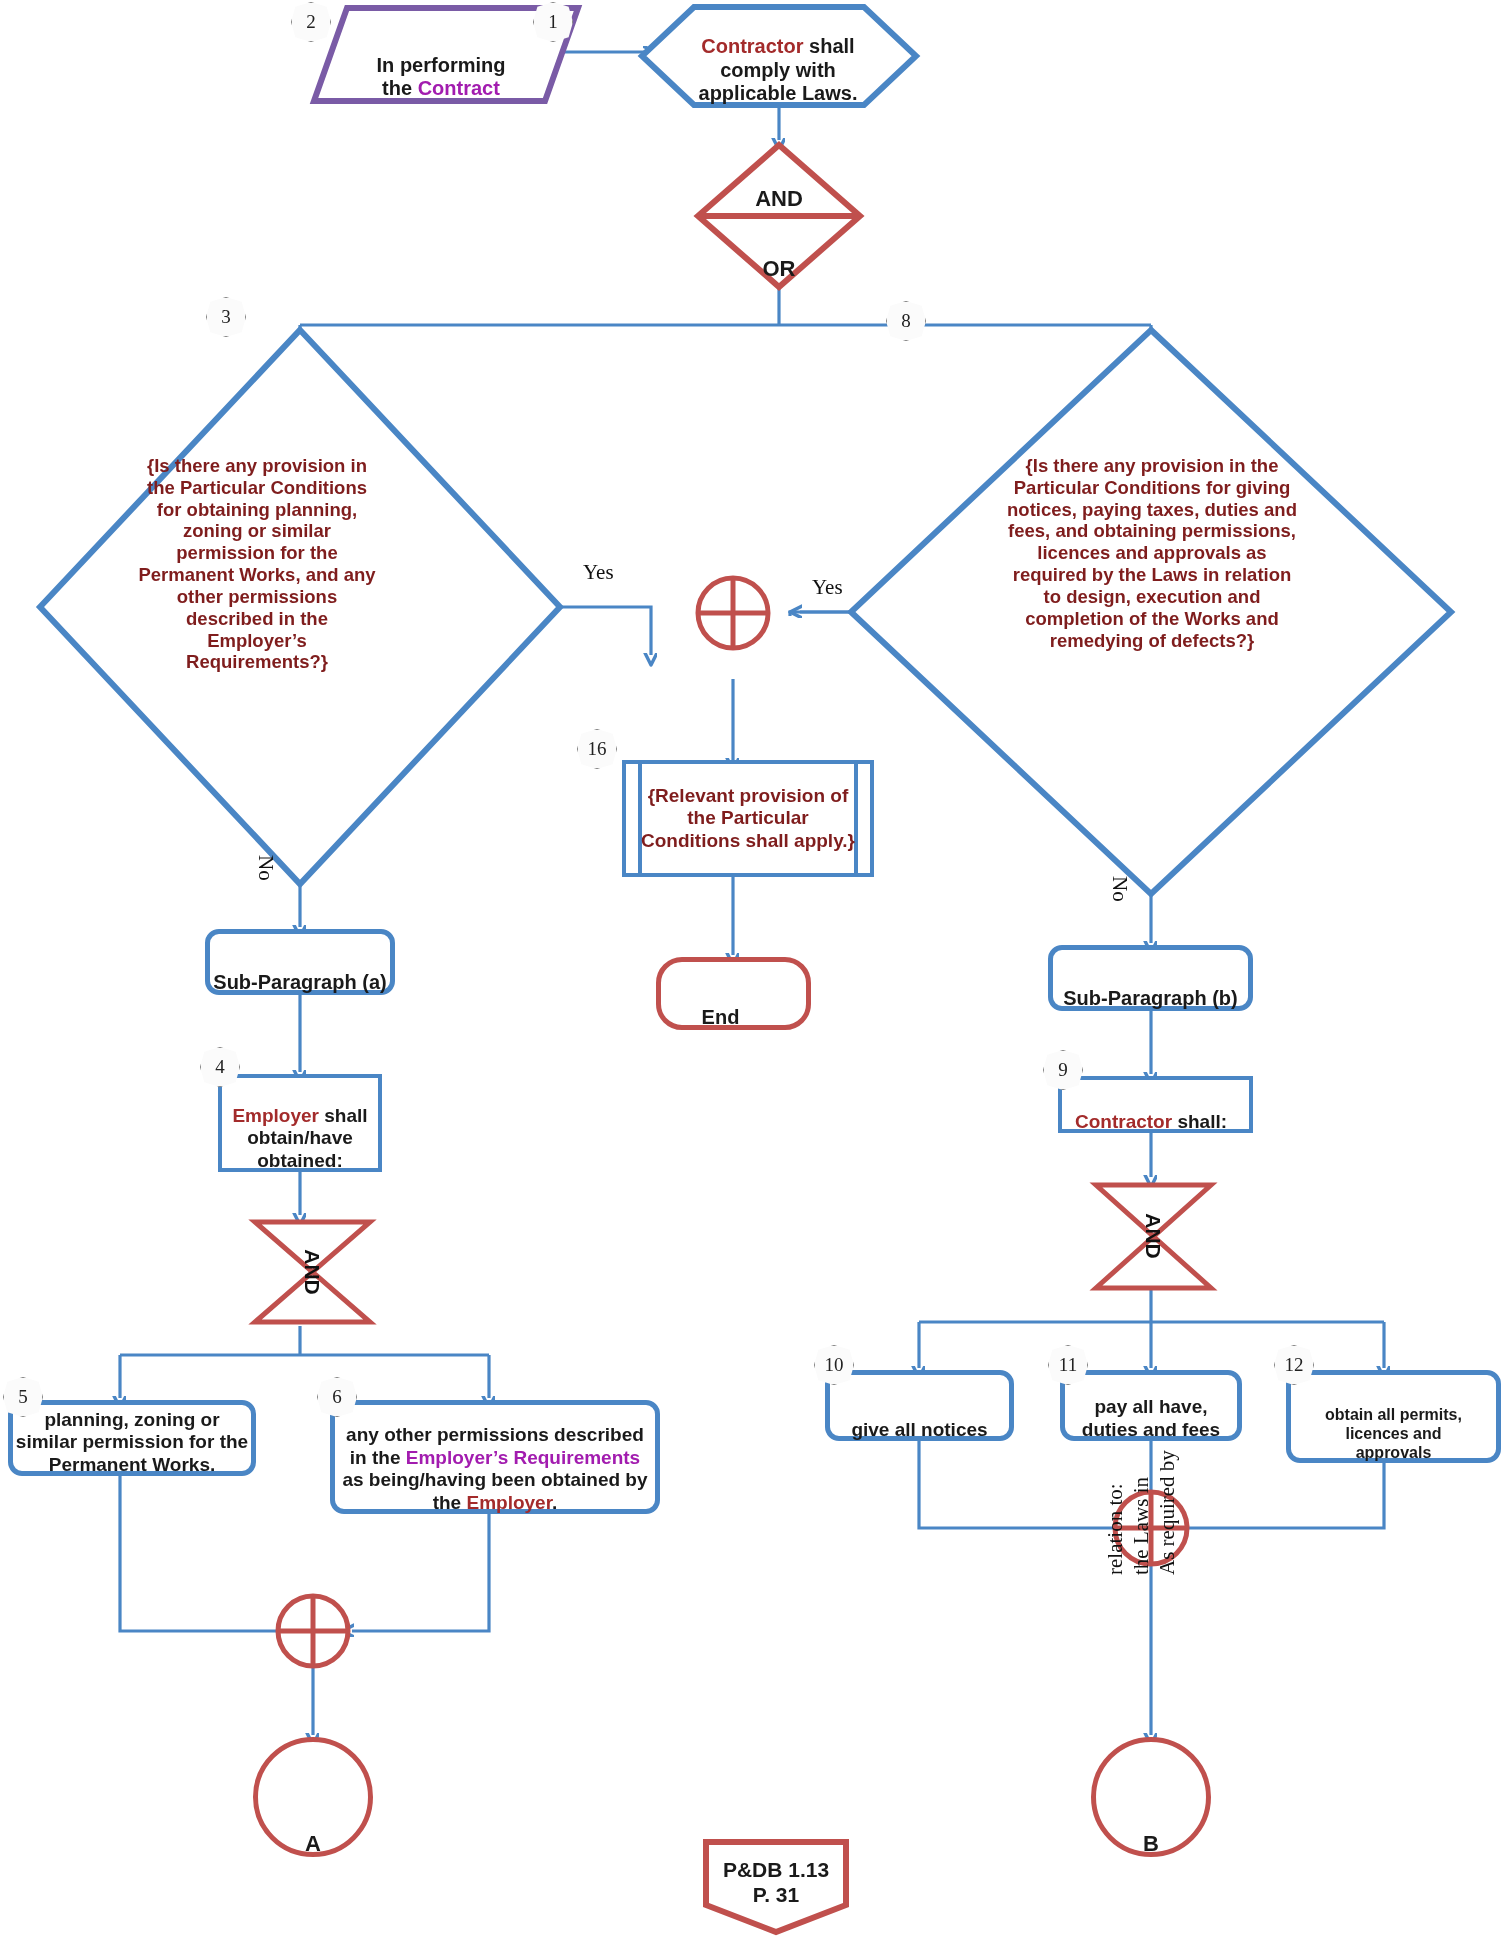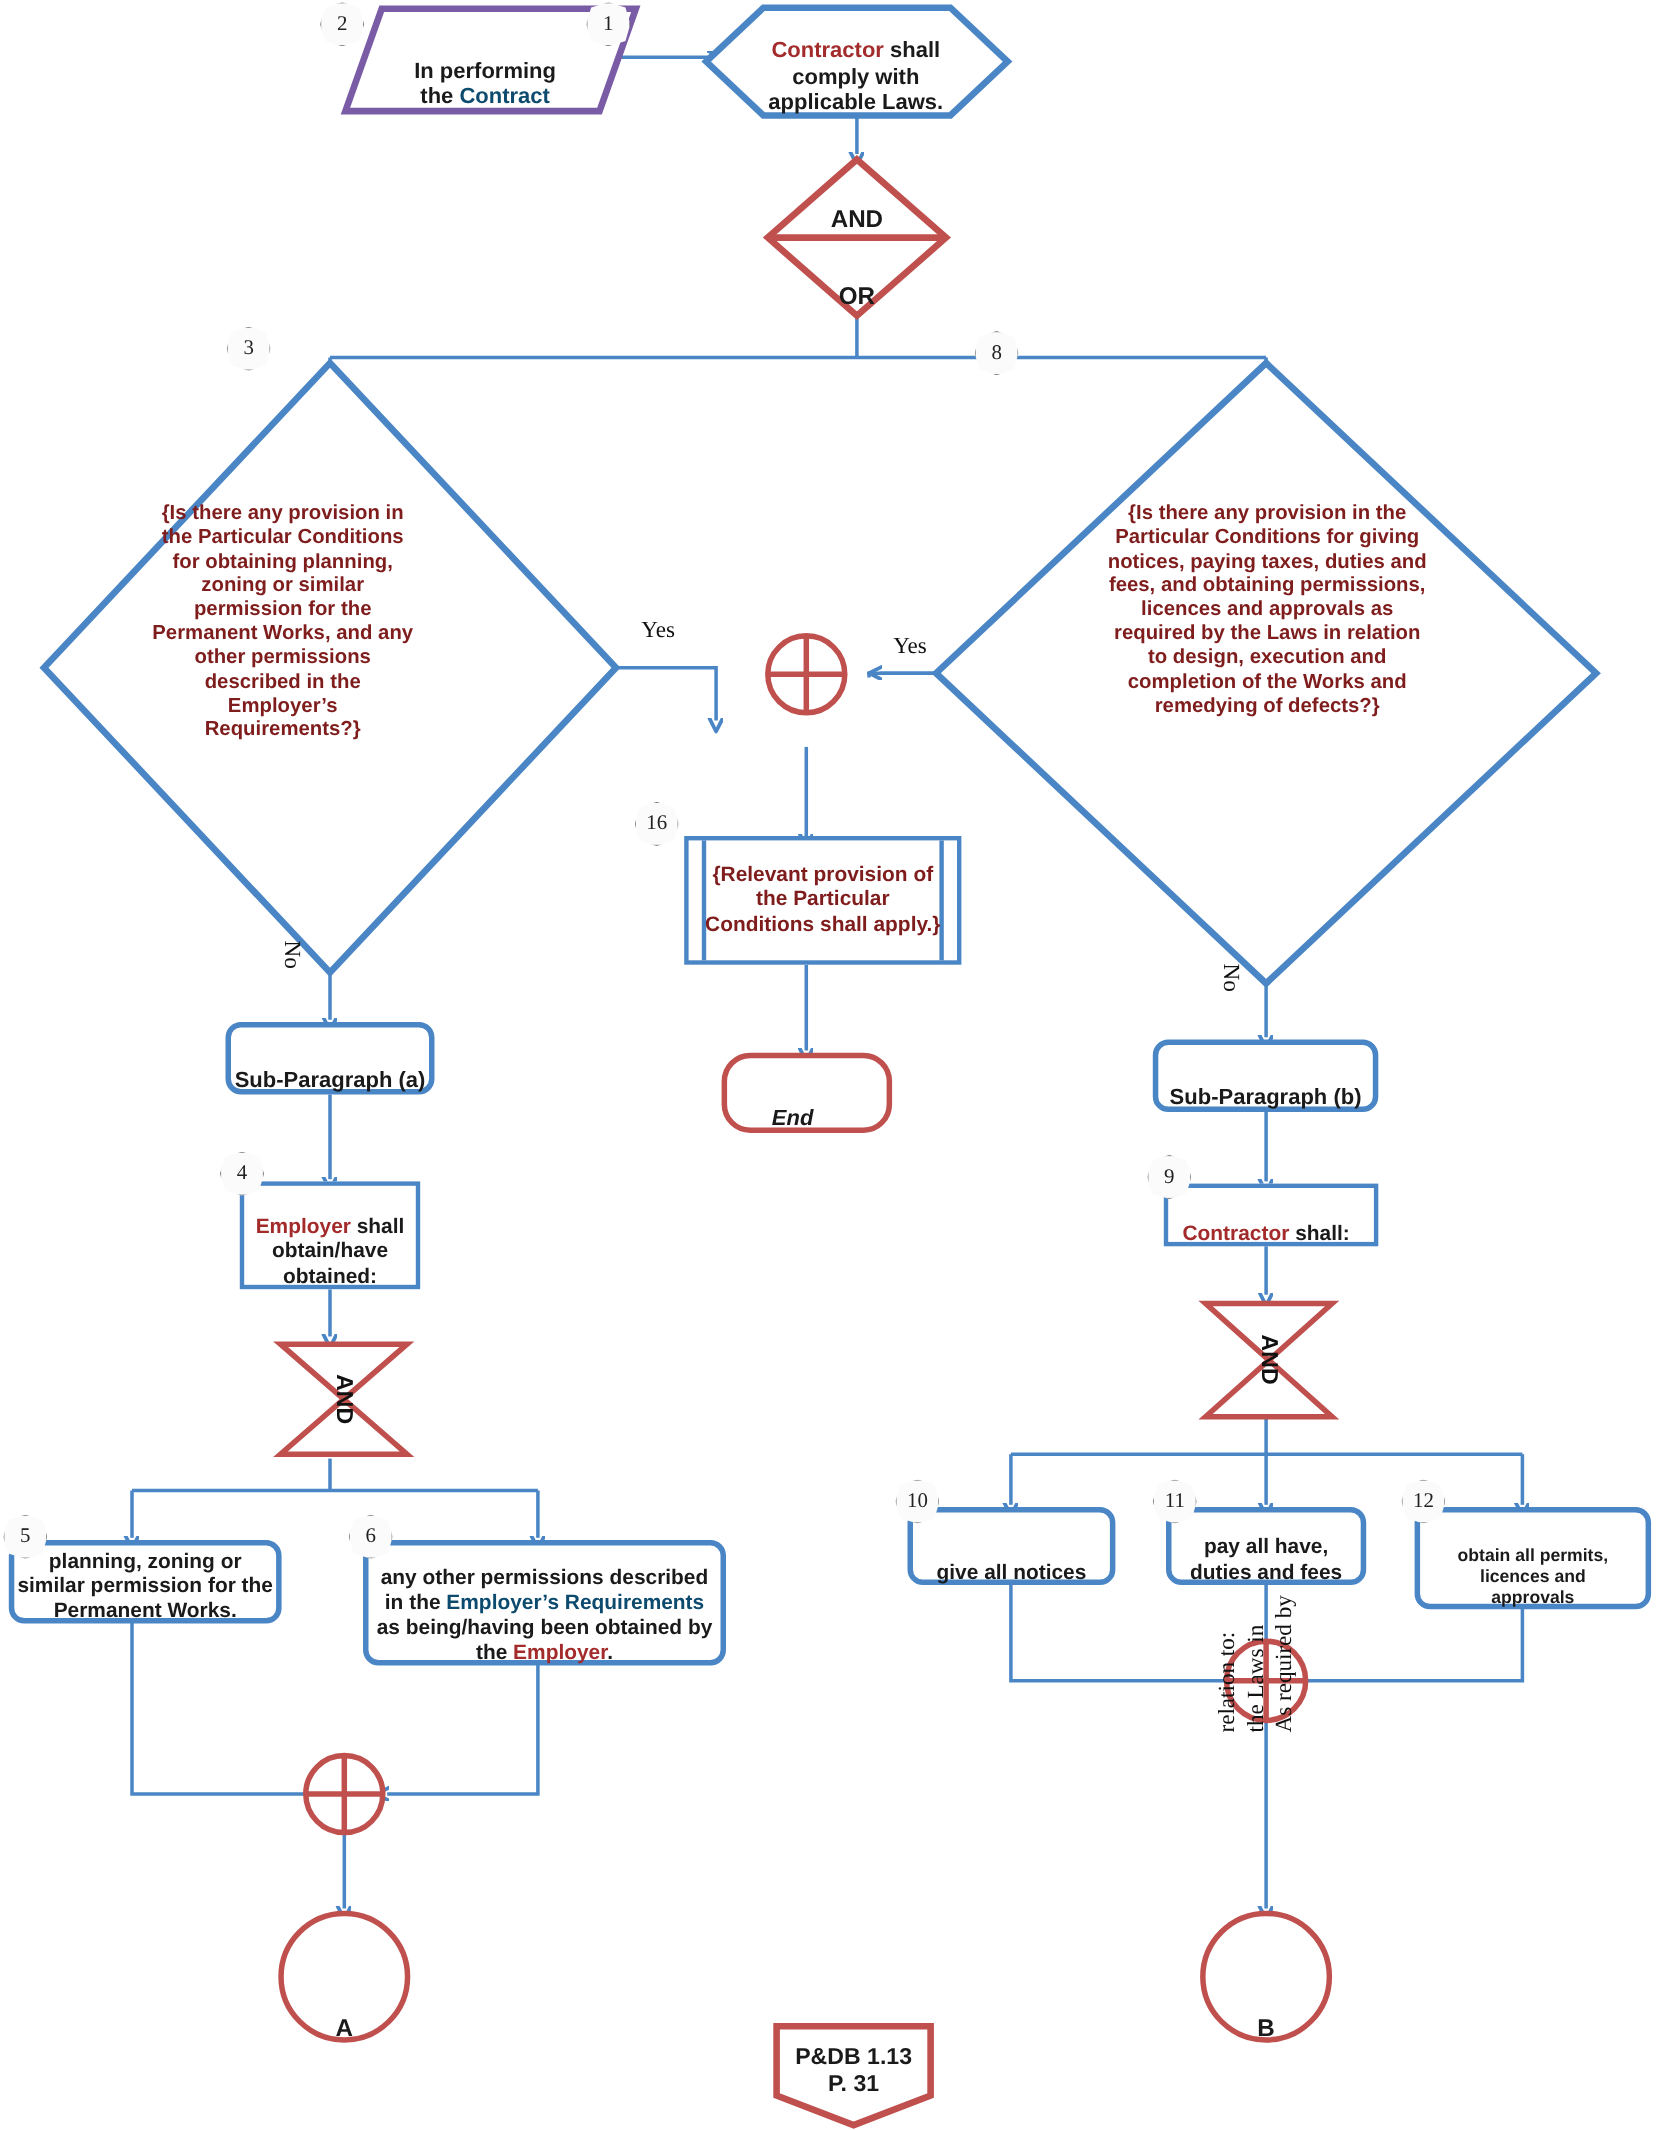--- a/index.html
+++ b/index.html
@@ -87,21 +87,21 @@
     box-sizing:border-box;
     z-index:5;
   }
 
   svg.layer{position:absolute;left:0;top:0;width:1509px;height:1936px;z-index:3;overflow:visible;}
   svg.shapes{z-index:4;}
 
   .t-dark{color:#1a1a1a;align-items:flex-end;}
   .t-grey{color:#7f1d1d;}
   .t-red{color:#a32b2b;}
-  .t-olive{color:#0c4a6e;}
+  .t-olive{color:#a21caf;}
 </style>
 </head>
 <body>
 
 <div id="canvas">
 
   <svg class="layer">
     <defs>
       <marker id="ar" markerWidth="14" markerHeight="14" refX="2" refY="6" orient="auto" markerUnits="userSpaceOnUse">
         <path d="M0,0 L12,6 L0,12" fill="none" stroke="#4a86c5" stroke-width="3.4" stroke-linecap="round" stroke-linejoin="round"></path>
@@ -261,21 +261,21 @@
   </div>
 
   <div class="nodetext t-grey" style="left:1002px;top:455px;width:300px;height:320px;font-size:18.5px;align-items:flex-start;">
     <span>{Is there any provision in the Particular Conditions for giving notices, paying taxes, duties and fees, and obtaining permissions, licences and approvals as required by the Laws in relation to design, execution and completion of the Works and remedying of defects?}</span>
   </div>
 
   <div class="nodetext t-grey" style="left:640px;top:760px;width:216px;height:117px;font-size:19px;">
     <span>{Relevant provision of the Particular Conditions shall apply.}</span>
   </div>
 
-  <div class="nodetext t-dark" style="left:656px;top:957px;width:129px;height:73px;font-size:20px;font-style:italic;">
+  <div class="nodetext t-dark" style="left:656px;top:957px;width:129px;height:73px;font-size:20px;">
     <span>End</span>
   </div>
 
   <div class="nodetext t-dark" style="left:1048px;top:945px;width:205px;height:66px;font-size:20px;">
     <span>Sub-Paragraph (b)</span>
   </div>
 
   <div class="nodetext t-dark" style="left:205px;top:929px;width:190px;height:66px;font-size:20px;">
     <span>Sub-Paragraph (a)</span>
   </div>

